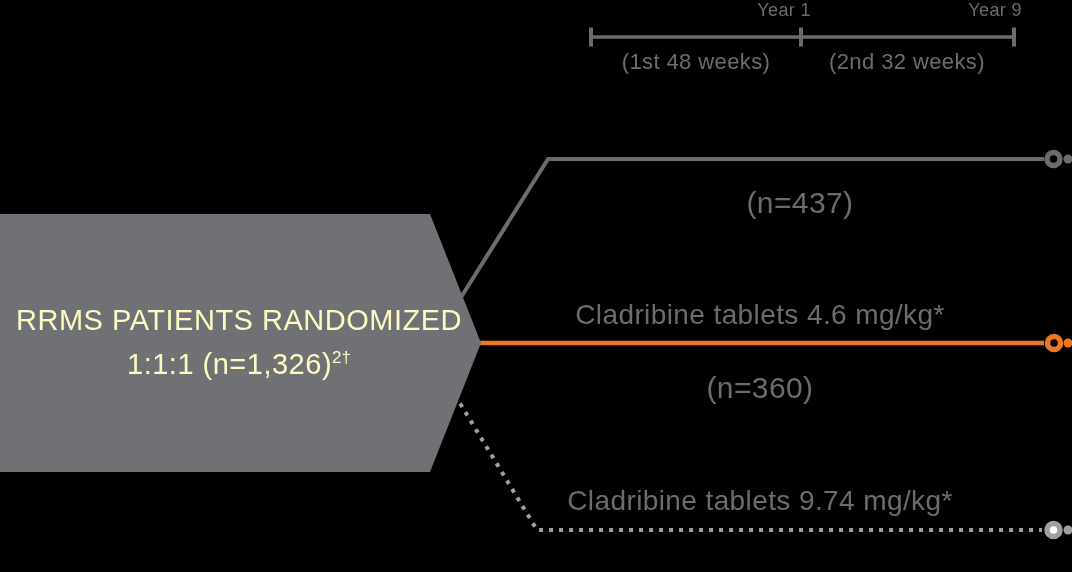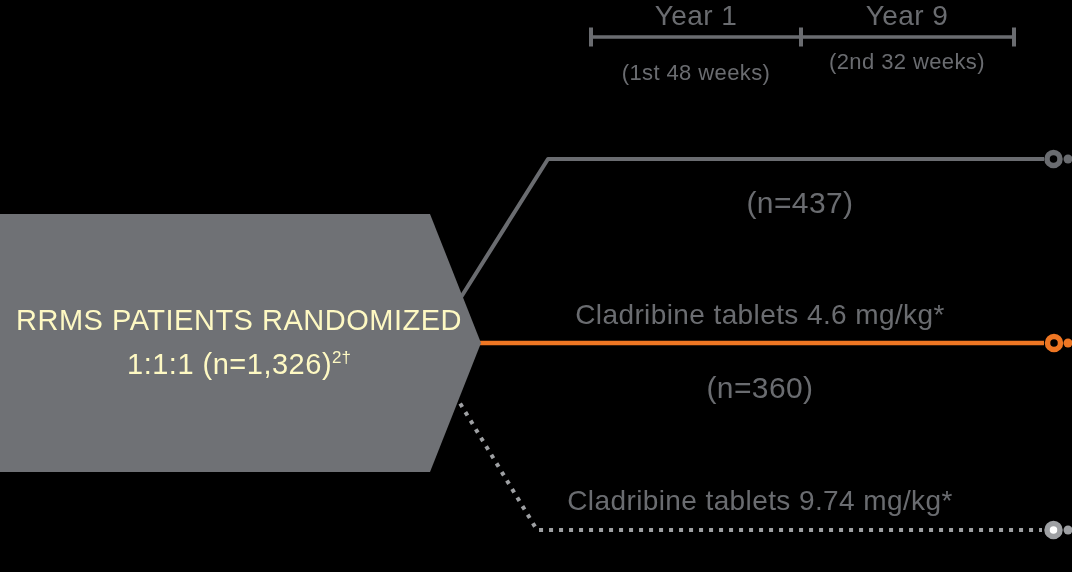--- a/index.html
+++ b/index.html
@@ -11,21 +11,21 @@
     overflow:hidden;
   }
   .stage svg{position:absolute;left:0;top:0;}
   .txt{
     position:absolute;
     color:#6A6C70;
     text-align:center;
     letter-spacing:0.4px;
     white-space:nowrap;
   }
-  .tl-label{font-size:28px;}
+  .tl-label{font-size:18px;text-align:right;}
   .tl-sub{font-size:22px;}
   .arm-label{font-size:28px;}
   .arm-n{font-size:30px;margin-top:20px;}
   .box-text{
     position:absolute;
     left:0;top:301px;width:478px;
     color:#fef9c3;
     text-align:center;
     font-size:29px;
     line-height:38px;
@@ -64,21 +64,21 @@
       <polyline points="455,395 537,530 1042,530" fill="none" stroke="#9EA0A3" stroke-width="4" stroke-dasharray="4 6"></polyline>
       <circle cx="1053.5" cy="530" r="6.5" fill="#FFFFFF" stroke="#9EA0A3" stroke-width="5.5"></circle>
       <circle cx="1068" cy="530" r="4.5" fill="#9EA0A3"></circle>
     </g>
 
     <polygon points="0,214 430,214 481,343 430,472 0,472" fill="#6F7175"></polygon>
   </svg>
 
   <div class="txt tl-label" style="left:581px;top:0px;width:230px;">Year 1</div>
   <div class="txt tl-label" style="left:792px;top:0px;width:230px;">Year 9</div>
-  <div class="txt tl-sub" style="left:581px;top:60px;width:230px;">(1st 48 weeks)</div>
+  <div class="txt tl-sub" style="left:581px;top:49px;width:230px;">(1st 48 weeks)</div>
   <div class="txt tl-sub" style="left:792px;top:49px;width:230px;">(2nd 32 weeks)</div>
 
   <div class="box-text">
     <div>RRMS PATIENTS RANDOMIZED</div>
     <div><span>1:1:1 (n=1,326)</span><sup>2†</sup></div>
   </div>
 
   <div class="txt arm-n" style="left:640px;top:166px;width:320px;">(n=437)</div>
 
   <div class="txt arm-label" style="left:480px;top:299px;width:560px;">Cladribine tablets 4.6 mg/kg*</div>

